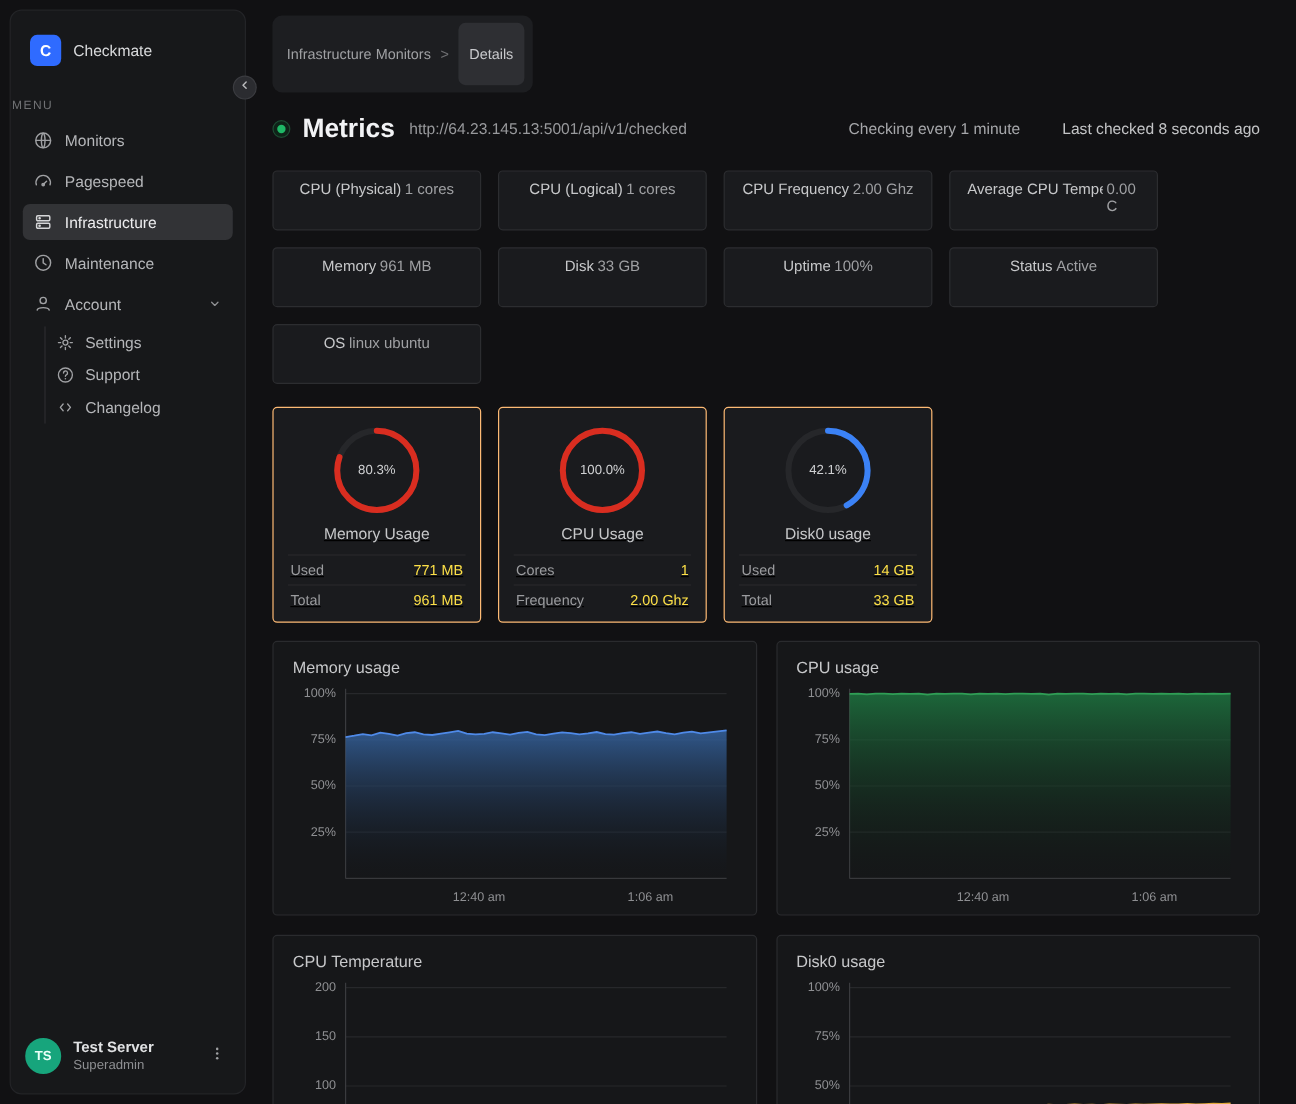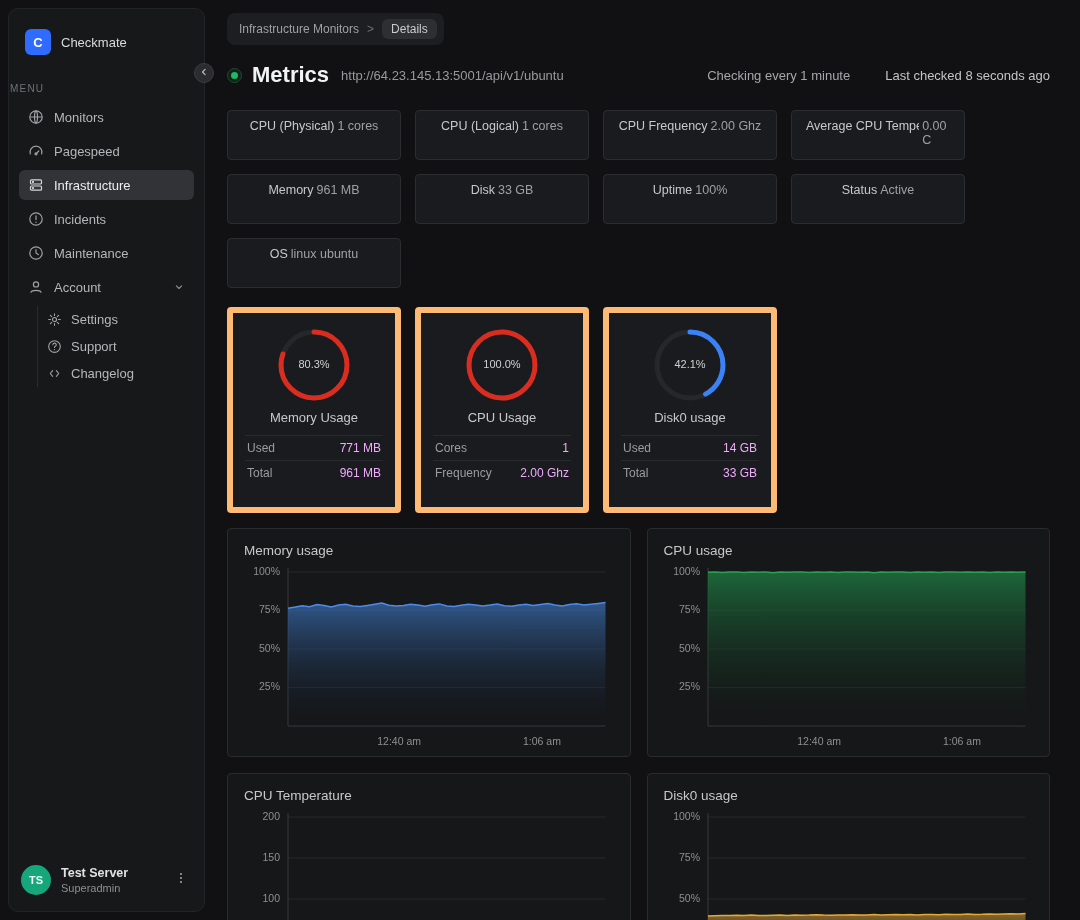--- a/index.html
+++ b/index.html
@@ -32,46 +32,46 @@
             display:flex; align-items:center; justify-content:center; }
   .user-name { font-size:12.5px; color:#e0e1e3; font-weight:600; line-height:1.25; }
   .user-role { font-size:11px; color:#8e8f92; }
   .dots-btn { margin-left:auto; color:#9fa0a3; display:flex; cursor:pointer; padding:4px; }
 
   
   .main { flex:1; padding:13px 30px 0 22px; overflow:hidden; }
   .breadcrumb { display:inline-flex; align-items:center; gap:8px; background:#1d1e21; border-radius:8px;
                 padding:6px 7px 6px 12px; font-size:12px; color:#9fa0a3; }
   .crumb-sep { color:#6e6f72; }
-  .crumb-current { background:#2e2f33; color:#c9cacd; padding:3px 9px; border-radius:6px; }
+  .crumb-current { background:#2e2f33; color:#c9cacd; padding:19px 9px; border-radius:6px; }
 
   .header-row { display:flex; align-items:center; margin-top:17px; }
   .status-dot { width:15px; height:15px; border-radius:50%; background:#0e2318; border:1px solid #1d4d33;
                 display:flex; align-items:center; justify-content:center; }
   .status-dot i { width:7px; height:7px; border-radius:50%; background:#1fb866; }
   .page-title { font-size:22px; font-weight:700; color:#f2f3f5; margin:0 12px 0 10px; }
   .page-url { font-size:13px; color:#98999c; }
   .header-right { margin-left:auto; display:flex; gap:35px; font-size:13px; }
   .check-interval { color:#a6a7aa; }
   .last-checked { color:#c3c4c6; }
 
   .stats-grid { margin-top:22px; display:grid; grid-template-columns:repeat(4,174px); gap:14px; }
   .stat-card { background:#1a1b1e; border:1px solid #2c2d30; border-radius:4px; padding:8px 14px; height:50px;
                display:flex; flex-direction:row; justify-content:center; gap:3px; }
   .stat-label { font-size:12.5px; color:#c7c8ca; white-space:nowrap; overflow:hidden; }
   .stat-value { font-size:12.5px; color:#9fa0a3; }
 
   .gauges-row { margin-top:19px; display:grid; grid-template-columns:repeat(3,174px); gap:14px; }
-  .gauge-card { background:#1a1b1e; border:6px solid #fdba74; border-radius:4px; padding:14px 12px 22px; }
+  .gauge-card { background:#1a1b1e; border:1px solid #fdba74; border-radius:4px; padding:14px 12px 6px;text-decoration:underline; }
   .gauge-wrap { display:flex; justify-content:center; }
   .gauge-pct { fill:#cfd0d2; font-size:11px; }
   .gauge-title { text-align:center; font-size:13px; color:#c7c8ca; margin:7px 0 10px; }
   .gauge-row { display:flex; justify-content:space-between; padding:5px 2px; font-size:12px; border-top:1px solid #28292c; }
   .gauge-k { color:#9b9c9f; }
-  .gauge-v { color:#f0abfc; }
+  .gauge-v { color:#fde047; }
 
   .charts-grid { margin-top:15px; display:grid; grid-template-columns:1fr 1fr; gap:16px; }
   .chart-card { background:#161719; border:1px solid #2a2b2e; border-radius:4px; padding:14px 16px 4px; }
   .chart-title { font-size:13.5px; color:#c7c8ca; }
   .chart-svg { width:100%; height:190px; display:block; margin-top:4px; }
   .chart-svg.tall { height:200px; }
   .chart-svg text { font-family:"Liberation Sans", sans-serif; }
 </style>
 </head>
 <body>
@@ -122,30 +122,20 @@
               <circle cx="5" cy="4.9" r="0.5" fill="currentColor"></circle>
               <circle cx="5" cy="11.1" r="0.5" fill="currentColor"></circle>
             </svg>
         </span>
         <span>Infrastructure</span>
       </div>
       <div class="nav-item">
         <span class="ni-icon">
           <svg width="16" height="16" viewBox="0 0 16 16" fill="none" stroke="currentColor" stroke-width="1.2" stroke-linecap="round">
               <circle cx="8" cy="8" r="6.2"></circle>
-              <path d="M8 4.8v3.8"></path>
-              <circle cx="8" cy="11.2" r="0.7" fill="currentColor" stroke="none"></circle>
-            </svg>
-        </span>
-        <span>Incidents</span>
-      </div>
-      <div class="nav-item">
-        <span class="ni-icon">
-          <svg width="16" height="16" viewBox="0 0 16 16" fill="none" stroke="currentColor" stroke-width="1.2" stroke-linecap="round">
-              <circle cx="8" cy="8" r="6.2"></circle>
               <path d="M8 4.5V8l2.3 1.6"></path>
             </svg>
         </span>
         <span>Maintenance</span>
       </div>
       <div class="nav-item">
         <span class="ni-icon">
           <svg width="16" height="16" viewBox="0 0 16 16" fill="none" stroke="currentColor" stroke-width="1.2" stroke-linecap="round">
               <circle cx="8" cy="5.4" r="2.6"></circle>
               <path d="M3 13.3c.9-2.6 9.1-2.6 10 0"></path>
@@ -216,21 +206,21 @@
       <span>Infrastructure Monitors</span>
       <span class="crumb-sep">&gt;</span>
       <span class="crumb-current">Details</span>
     </div>
 
     <div class="header-row">
       <span class="status-dot">
           <i></i>
         </span>
       <h1 class="page-title">Metrics</h1>
-      <span class="page-url">http://64.23.145.13:5001/api/v1/ubuntu</span>
+      <span class="page-url">http://64.23.145.13:5001/api/v1/checked</span>
       <div class="header-right">
         <span class="check-interval">Checking every 1 minute</span>
         <span class="last-checked">Last checked 8 seconds ago</span>
       </div>
     </div>
 
     <div class="stats-grid">
       <div class="stat-card">
         <div class="stat-label">CPU (Physical)</div>
         <div class="stat-value">1 cores</div>

